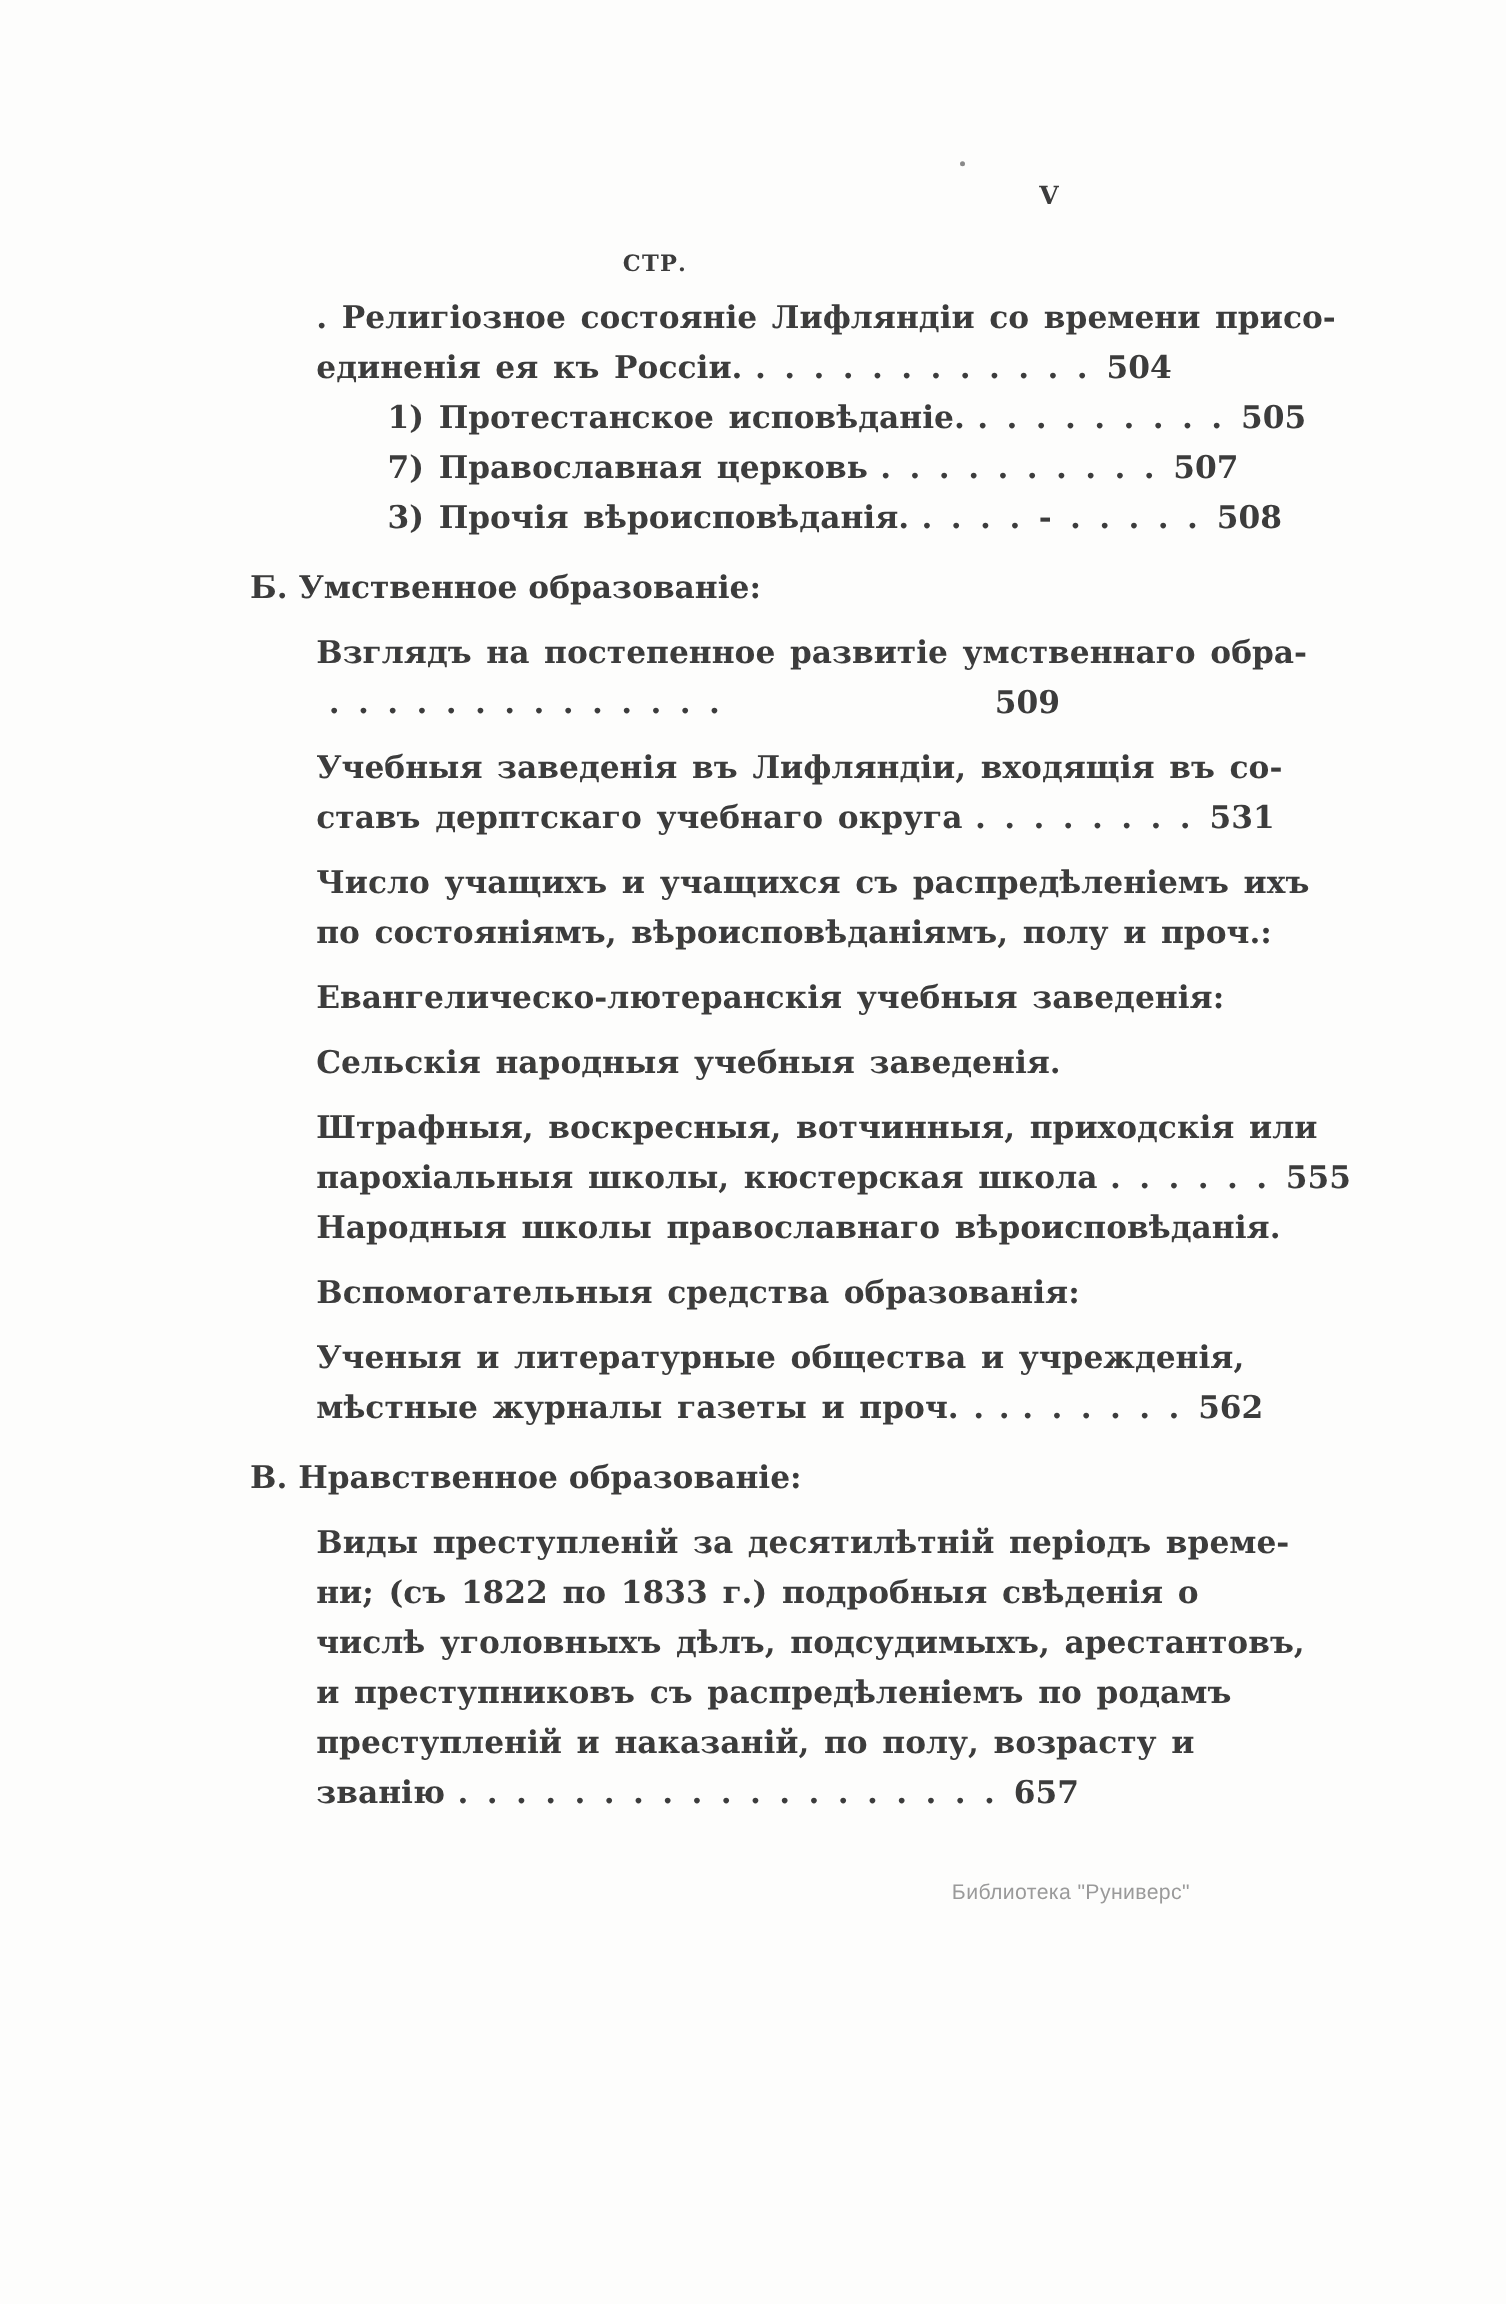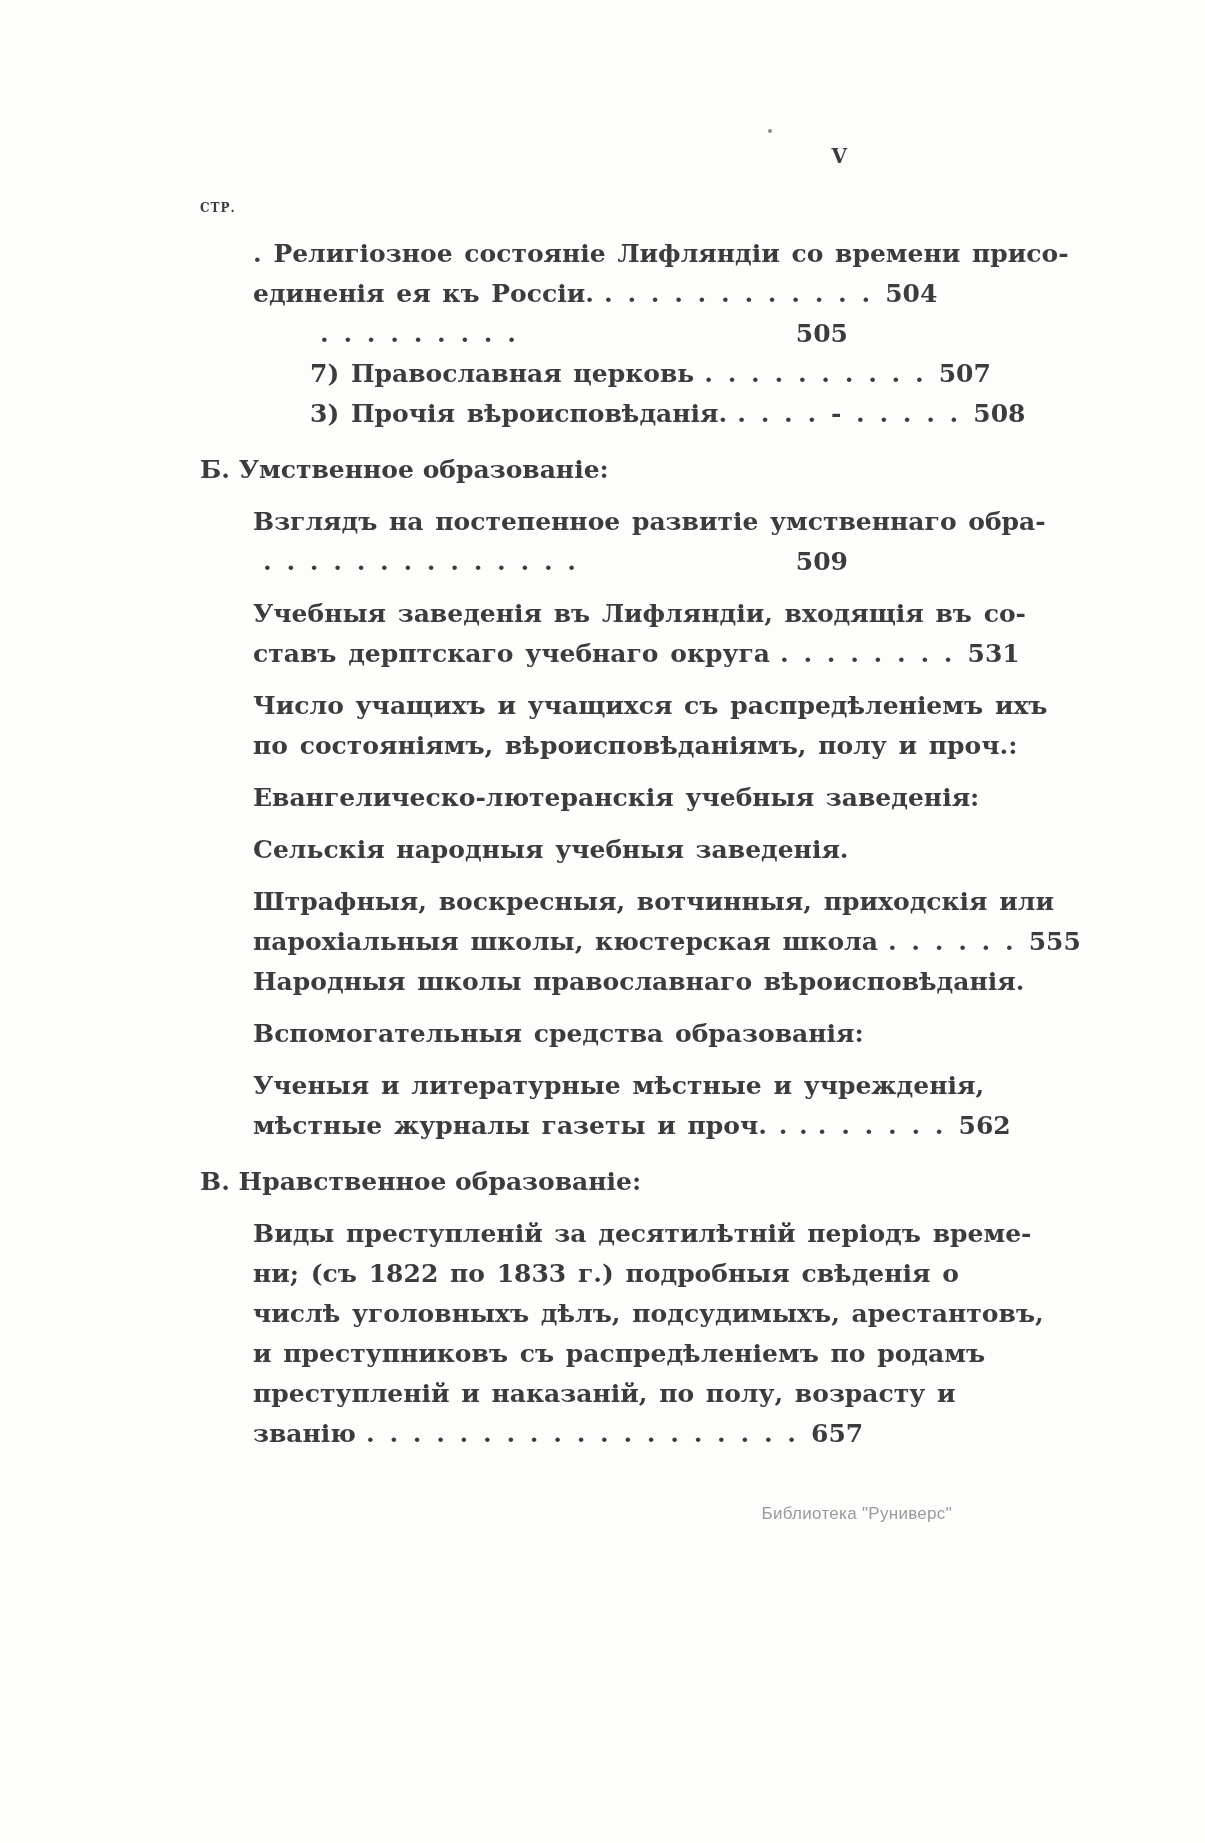--- a/index.html
+++ b/index.html
@@ -22,22 +22,22 @@
     text-align:right;
     padding-right:6px;
     font-size:20px;
     letter-spacing:1px;
   }
   .col-header{
     position:absolute;
     top:201px;
     left:200px;
     width:648px;
-    text-align:left;
-    font-size:12px;
+    text-align:center;
+    font-size:18px;
     letter-spacing:1px;
   }
   .content{
     position:absolute;
     left:200px;
     top:222px;
     width:648px;
     font-size:25px;
     line-height:40px;
   }
@@ -87,20 +87,21 @@
       <div class="entry indent-a">
         <div class="line"><span class="t">. Религіозное состояніе Лифляндіи со времени присо-</span></div>
         <div class="line has-page">
           <span class="t">единенія ея къ Россіи.</span>
           <span class="dots">. . . . . . . . . . . .</span>
           <span class="pg">504</span>
         </div>
       </div>
       <div class="entry indent-b tight">
         <div class="line has-page">
+          <span class="t">1) Протестанское исповѣданіе.</span>
           <span class="dots">. . . . . . . . .</span>
           <span class="pg">505</span>
         </div>
       </div>
       <div class="entry indent-b tight">
         <div class="line has-page">
           <span class="t">7) Православная церковь</span>
           <span class="dots">. . . . . . . . . .</span>
           <span class="pg">507</span>
         </div>
@@ -144,21 +145,21 @@
           <span class="t">парохіальныя школы, кюстерская школа</span>
           <span class="dots">. . . . . .</span>
           <span class="pg">555</span>
         </div>
         <div class="line"><span class="t">Народныя школы православнаго вѣроисповѣданія.</span></div>
       </div>
       <div class="entry indent-a">
         <div class="line"><span class="t">Вспомогательныя средства образованія:</span></div>
       </div>
       <div class="entry indent-a">
-        <div class="line"><span class="t">Ученыя и литературные мѣстные и учрежденія,</span></div>
+        <div class="line"><span class="t">Ученыя и литературные общества и учрежденія,</span></div>
         <div class="line has-page">
           <span class="t">мѣстные журналы газеты и проч. . .</span>
           <span class="dots">. . . . . .</span>
           <span class="pg">562</span>
         </div>
       </div>
       <div class="section">В. Нравственное образованіе:</div>
       <div class="entry indent-a">
         <div class="line"><span class="t">Виды преступленій за десятилѣтній періодъ време-</span></div>
         <div class="line"><span class="t">ни; (съ 1822 по 1833 г.) подробныя свѣденія о</span></div>

